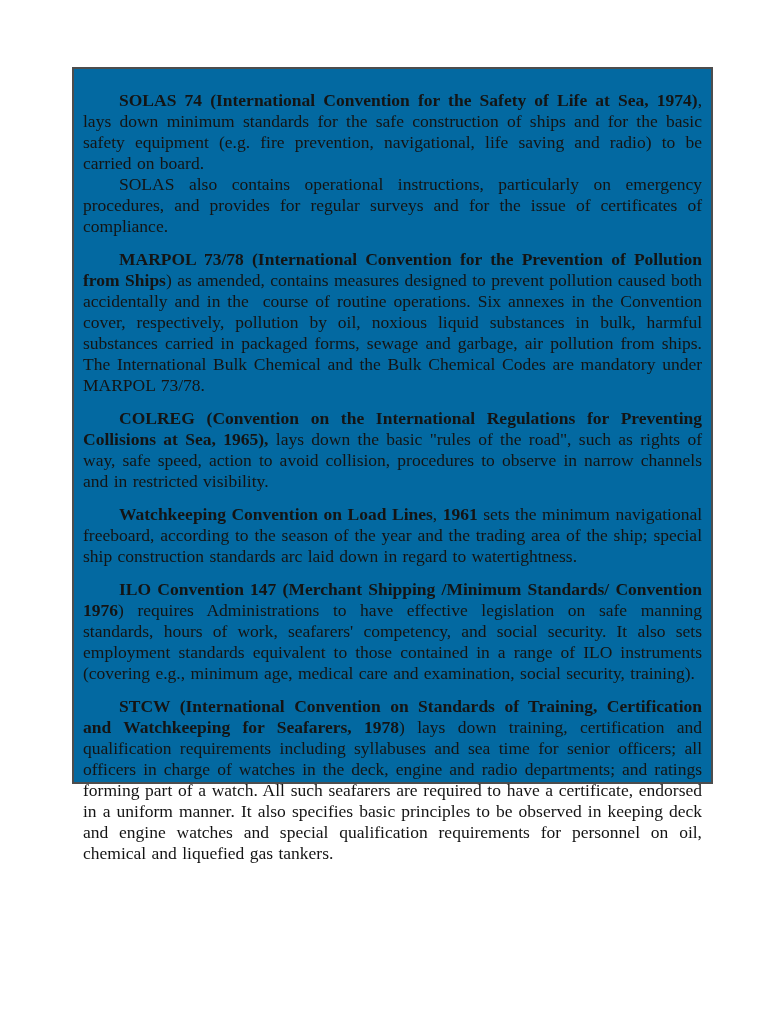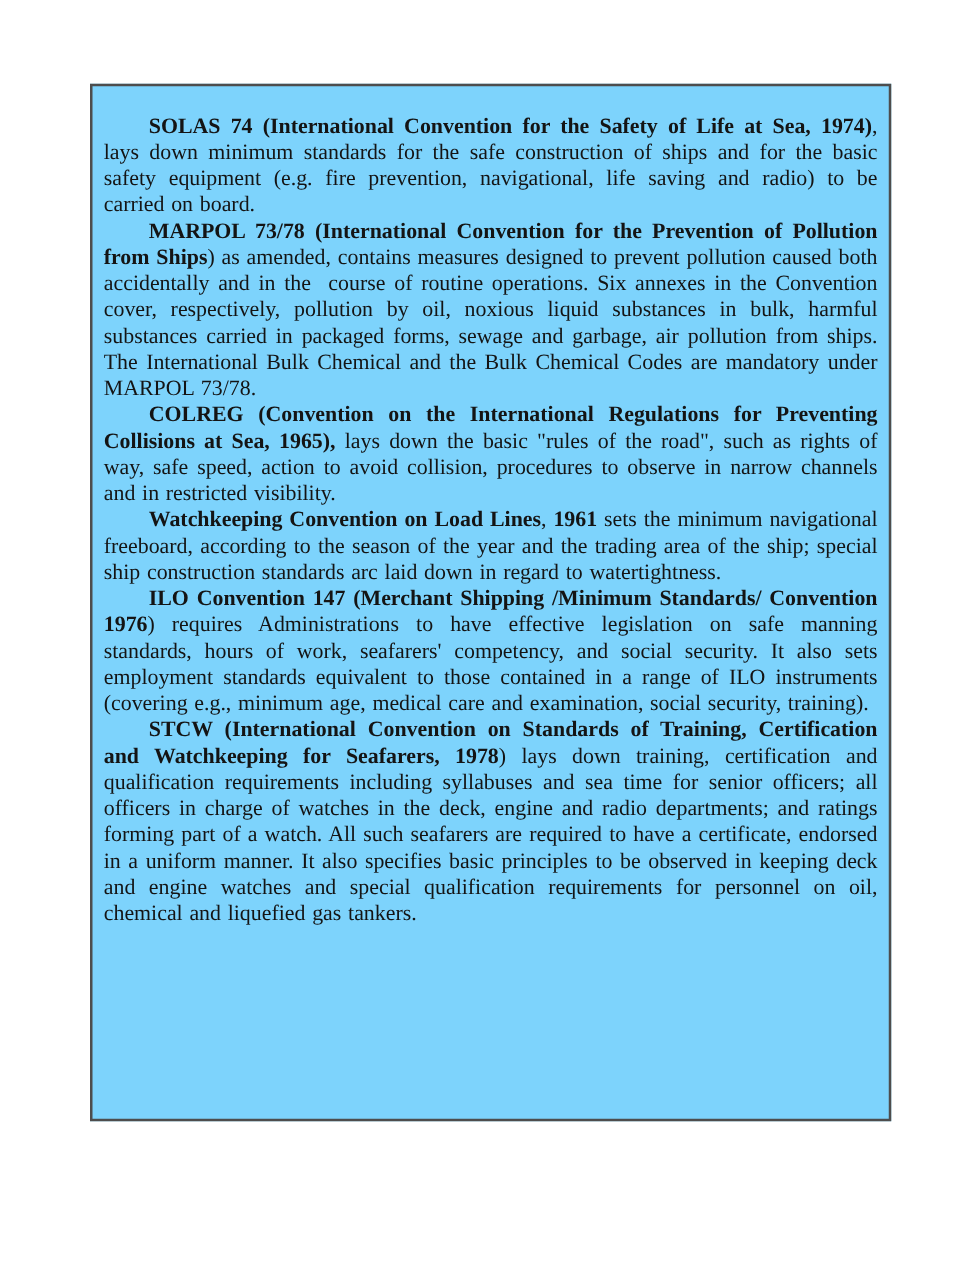--- a/index.html
+++ b/index.html
@@ -13,49 +13,51 @@
     height: 1024px;
     background: #ffffff;
     font-family: "Liberation Serif", "DejaVu Serif", serif;
     overflow: hidden;
   }
   .text-box {
     position: absolute;
     left: 72px;
     top: 67px;
     width: 641px;
-    height: 830px;
+    height: 717px;
     box-sizing: border-box;
     border: 2px solid #4d4d4d;
     padding: 21px 9px 0 9px;
-    background: #7dd3fc;
+    background: #0369a1;
   }
   .para {
     margin: 0;
     text-align: justify;
     text-indent: 36px;
     font-size: 17.5px;
     line-height: 21px;
     color: #141414;
     word-spacing: 1px;
   }
   .para.gap {
+    margin-top: 12px;
   }
   .para b {
     font-weight: bold;
   }
 </style>
 </head>
 <body>
 
 <div class="page">
   <div class="text-box">
 
     <p class="para"><b>SOLAS 74 (International Convention for the Safety of Life at Sea, 1974)</b><span>, lays down minimum standards for the safe construction of ships and for the basic safety equipment (e.g. fire prevention, navigational, life saving and radio) to be carried on board.</span></p>
 
+    <p class="para"><span>SOLAS also contains operational instructions, particularly on emergency procedures, and provides for regular surveys and for the issue of certificates of compliance.</span></p>
 
     <p class="para gap"><b>MARPOL 73/78 (International Convention for the Prevention of Pollution from Ships</b><span>) as amended, contains measures designed to prevent pollution caused both accidentally and in the &nbsp;course of routine operations. Six annexes in the Convention cover, respectively, pollution by oil, noxious liquid substances in bulk, harmful substances carried in packaged forms, sewage and garbage, air pollution from ships. The International Bulk Chemical and the Bulk Chemical Codes are mandatory under MARPOL 73/78.</span></p>
 
     <p class="para gap"><b>COLREG (Convention on the International Regulations for Preventing Collisions at Sea, 1965),</b><span> lays down the basic "rules of the road", such as rights of way, safe speed, action to avoid collision, procedures to observe in narrow channels and in restricted visibility.</span></p>
 
     <p class="para gap"><b>Watchkeeping Convention on Load Lines</b><span>, </span><b>1961</b><span> sets the minimum navigational freeboard, according to the season of the year and the trading area of the ship; special ship construction standards arc laid down in regard to watertightness.</span></p>
 
     <p class="para gap"><b>ILO Convention 147 (Merchant Shipping /Minimum Standards/ Convention 1976</b><span>) requires Administrations to have effective legislation on safe manning standards, hours of work, seafarers' competency, and social security. It also sets employment standards equivalent to those contained in a range of ILO instruments (covering e.g., minimum age, medical care and examination, social security, training).</span></p>
 
     <p class="para gap"><b>STCW (International Convention on Standards of Training, Certification and Watchkeeping for Seafarers, 1978</b><span>) lays down training, certification and qualification requirements including syllabuses and sea time for senior officers; all officers in charge of watches in the deck, engine and radio departments; and ratings forming part of a watch. All such seafarers are required to have a certificate, endorsed in a uniform manner. It also specifies basic principles to be observed in keeping deck and engine watches and special qualification requirements for personnel on oil, chemical and liquefied gas tankers.</span></p>

